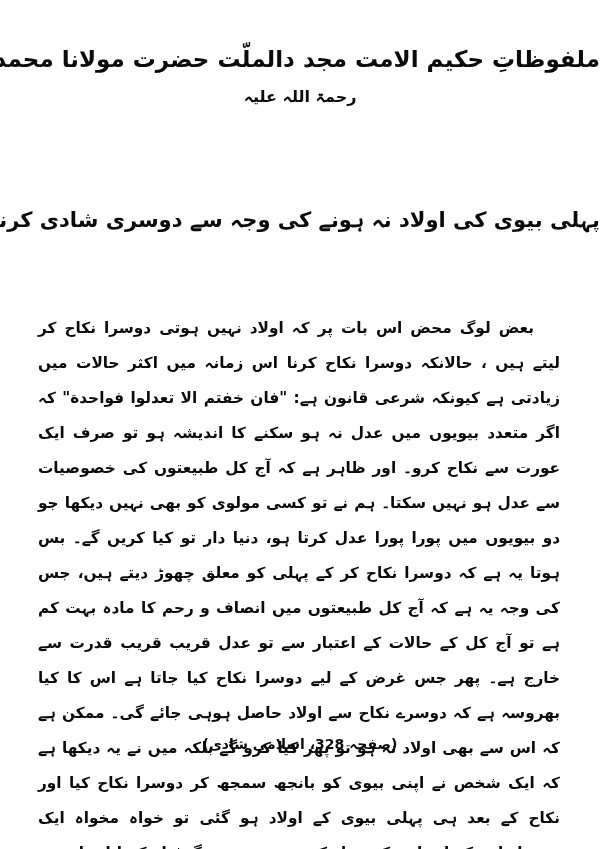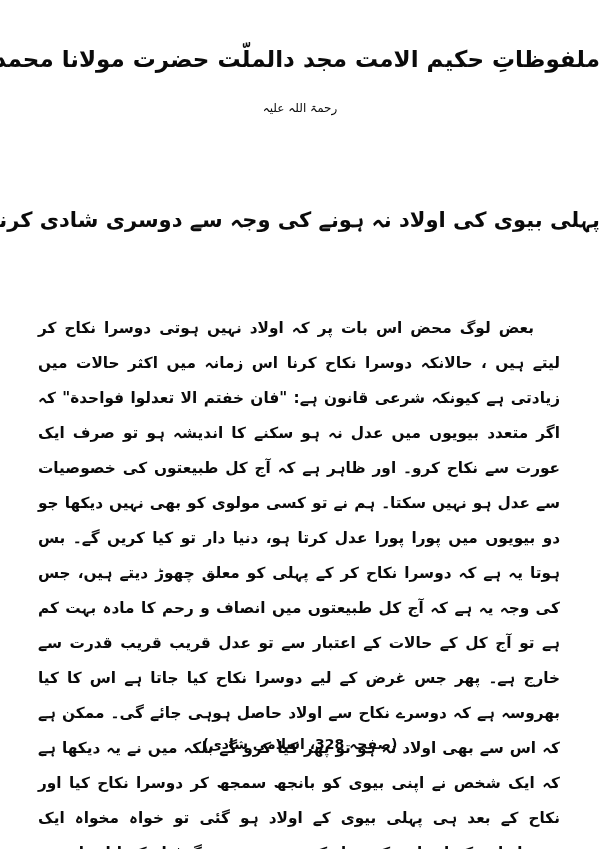--- a/index.html
+++ b/index.html
@@ -34,23 +34,23 @@
     font-size: 23px;
     font-weight: bold;
     line-height: 1.35;
     letter-spacing: 0px;
     white-space: nowrap;
     direction: rtl;
     unicode-bidi: isolate;
   }
 
   .masthead-subtitle {
-    margin-top: 26px;
-    font-size: 12px;
-    font-weight: normal;
+    margin-top: 12px;
+    font-size: 16px;
+    font-weight: bold;
     line-height: 1.3;
     direction: rtl;
     unicode-bidi: isolate;
   }
 
   
   .section-heading {
     position: absolute;
     top: 206px;
     left: 0;

